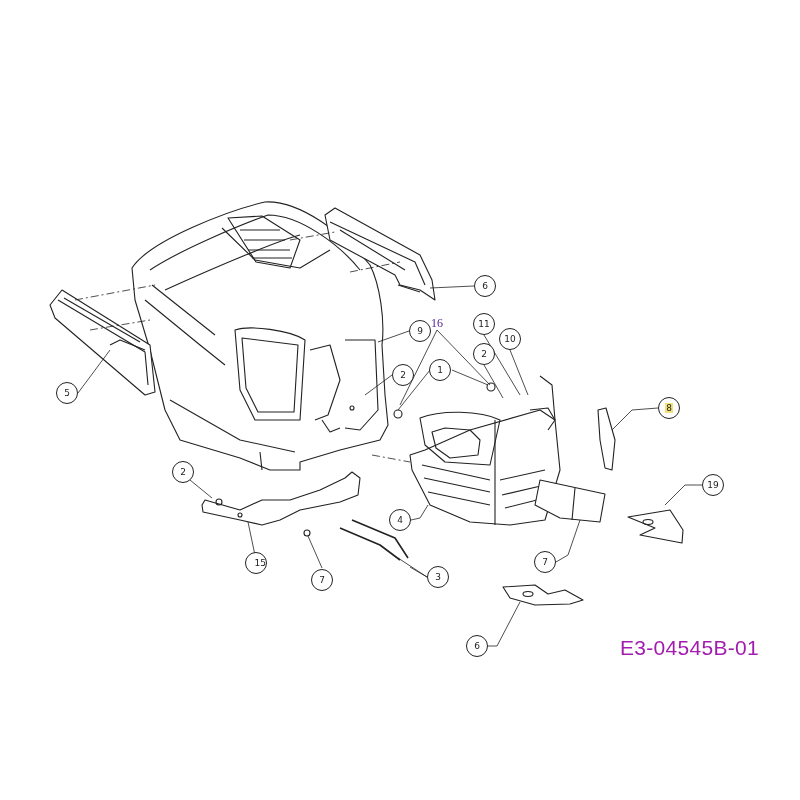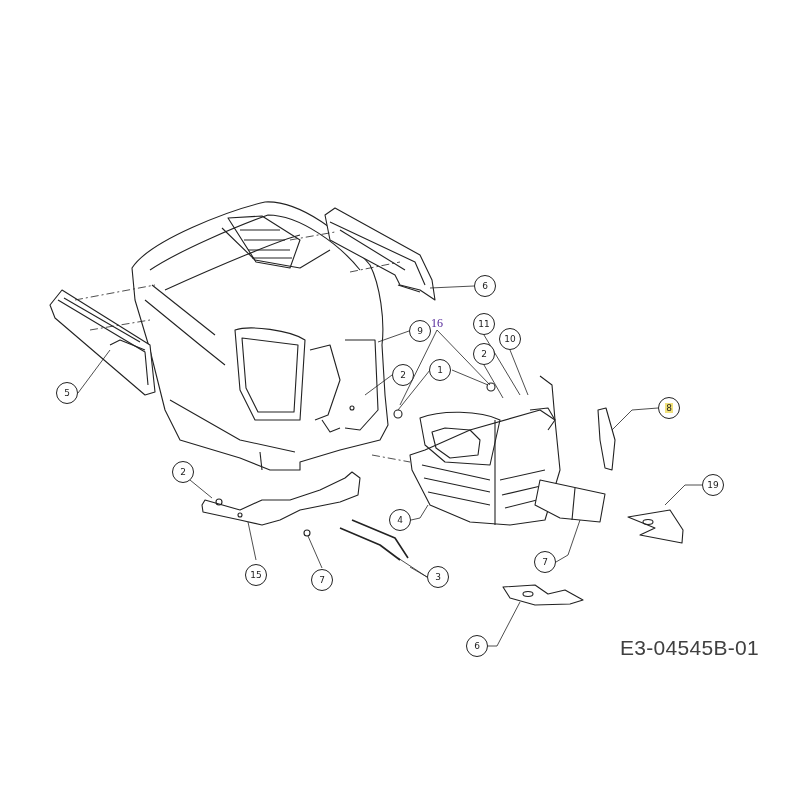--- a/index.html
+++ b/index.html
@@ -4,21 +4,21 @@
 <style>
   html, body { margin:0; padding:0; background:#ffffff; }
   body { width:800px; height:800px; position:relative; overflow:hidden; font-family:"Liberation Sans", sans-serif; }
   svg { position:absolute; left:0; top:0; }
   .callout { position:absolute; width:22px; height:22px; border:1.2px solid #222; border-radius:50%; background:#fff;
              display:flex; align-items:center; justify-content:center; font-size:9px; color:#222; box-sizing:border-box;
              font-family:"DejaVu Sans", sans-serif; cursor:pointer; }
   .callout.hl { background:#fff; }
   .callout.hl span { background:#f2e27a; padding:0 1px; }
   .plain-label { position:absolute; font-size:12px; color:#4c1d95; font-family:Liberation Serif, serif; }
-  .diagram-id { position:absolute; left:620px; top:636px; font-size:21px; color:#404040; font-family:"Liberation Sans", sans-serif; letter-spacing:0.3px; }
+  .diagram-id { position:absolute; left:620px; top:636px; font-size:21px; color:#a21caf; font-family:"Liberation Sans", sans-serif; letter-spacing:0.3px; }
 </style>
 </head>
 <body>
 
 <svg width="800" height="800" viewBox="0 0 800 800">
   <g fill="none" stroke="#222" stroke-width="1.1" stroke-linejoin="round">
 
     <g>
       <path d="M132 268 C150 240 230 210 265 202 C300 200 345 235 370 265 C380 285 385 320 382 345 L385 395 L388 425 L380 440 L340 450 L300 462 L300 470 L270 470 L240 458 L180 440 L165 410 L150 350 L135 300 Z" fill="#fff"></path>
       <path d="M150 270 C180 250 240 225 268 215 C300 215 340 245 360 270"></path>
@@ -162,20 +162,20 @@
     </div>
     <div class="callout" style="left: 311px; top: 569px;">
       <span>7</span>
     </div>
     <div class="callout" style="left: 702px; top: 474px;">
       <span>19</span>
     </div>
     <div class="callout" style="left: 466px; top: 635px;">
       <span>6</span>
     </div>
-    <div class="callout" style="left: 245px; top: 564px;">
+    <div class="callout" style="left: 245px; top: 552px; justify-content: flex-end;">
       <span>15</span>
     </div>
   </div>
 
 <div class="plain-label" style="left:431px;top:316px;">16</div>
 
 <div class="diagram-id">E3-04545B-01</div>
 
 </body></html>

